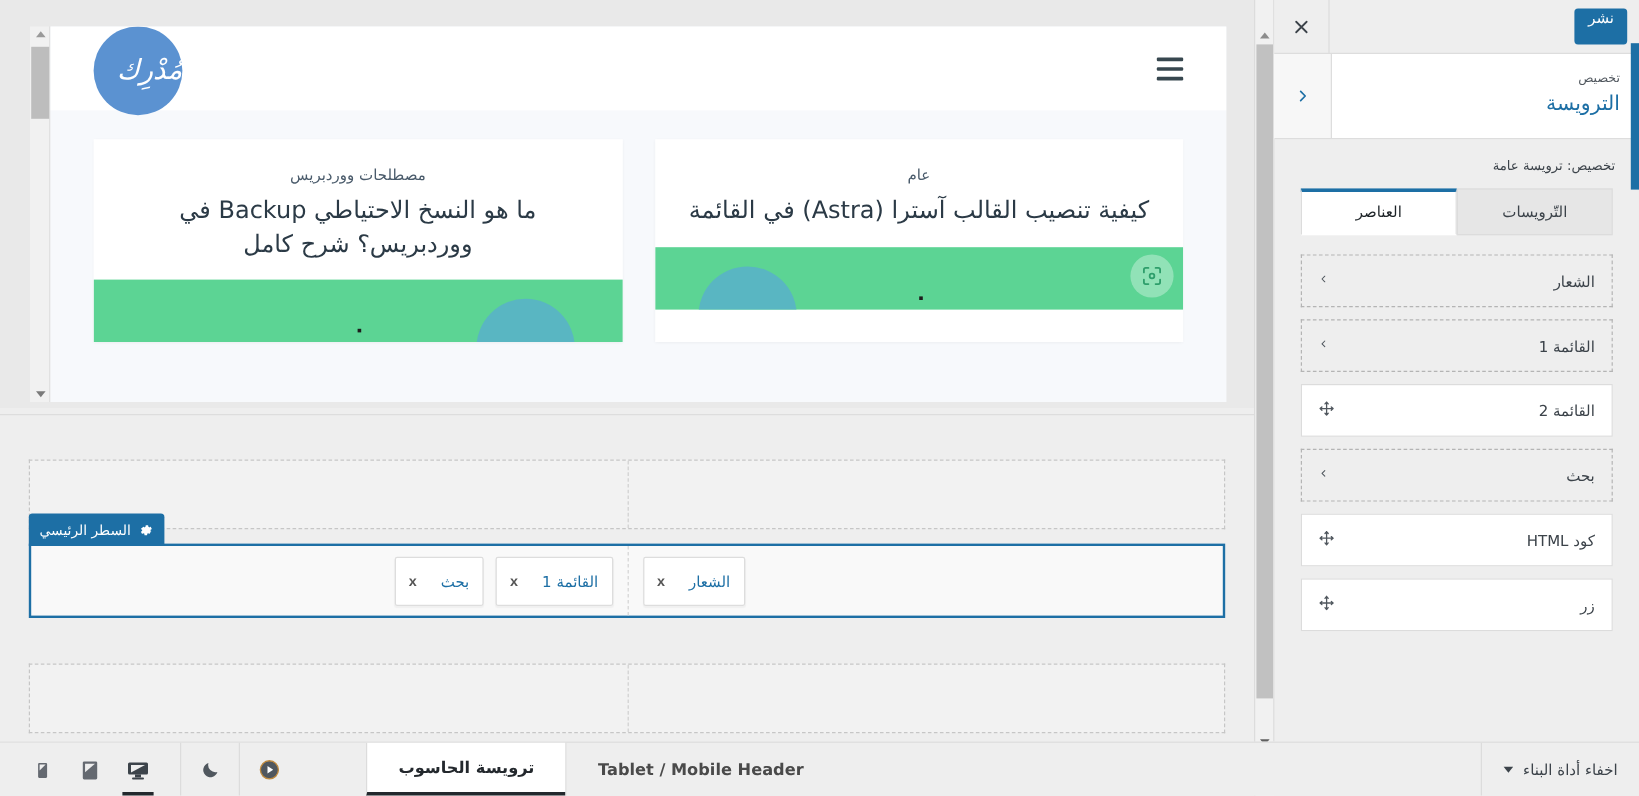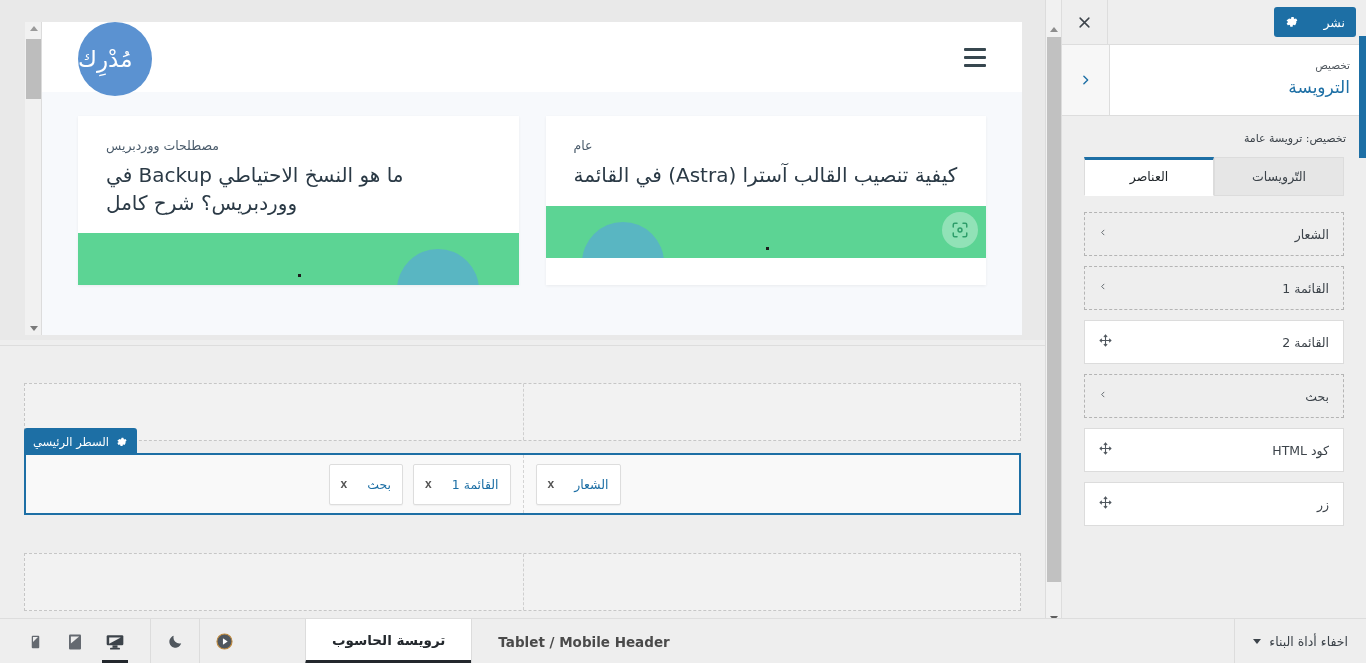--- a/index.html
+++ b/index.html
@@ -54,36 +54,37 @@
     background: #f7f9fc; overflow: hidden;
   }
   .site-header {
     position: relative; height: 70px; background: #ffffff;
     display: flex; align-items: center; justify-content: space-between;
     padding: 0 36px;
   }
   .logo-circle {
     width: 74px; height: 74px; border-radius: 50%;
     background: #5b92d1;
-    display: flex; align-items: center; justify-content: flex-end;
+    display: flex; align-items: center; justify-content: flex-start;
     color: #ffffff; font-size: 23px; letter-spacing: 0px;
     margin-top: 4px;
+    font-style: italic;
   }
   .hamburger { display: flex; flex-direction: column; gap: 5px; cursor: pointer; }
   .hamburger span { display: block; width: 22px; height: 3px; background: #37474f; border-radius: 1px; }
 
   .cards-row {
     display: flex; gap: 27px; padding: 24px 36px 0 36px;
     direction: rtl;
   }
   .card {
     flex: 1 1 0; background: #ffffff; overflow: hidden;
     box-shadow: 0 1px 3px rgba(0,0,0,0.06);
   }
-  .card-body { padding: 22px 28px 16px 28px; text-align: left; }
+  .card-body { padding: 22px 28px 16px 28px; text-align: center; }
   .card-cat { font-size: 12.5px; color: #4a5b6b; margin-bottom: 9px; }
   .card-title { font-size: 20px; line-height: 1.38; color: #2b3a46; font-weight: 400; }
   .card-thumb { position: relative; height: 52px; background: #5cd494; overflow: hidden; }
   .thumb-blob {
     position: absolute; bottom: -46px; right: 40px;
     width: 82px; height: 82px; border-radius: 50%;
     background: #59b6c2;
   }
   .thumb-blob.left { right: auto; left: 36px; }
   .lazy-icon {
@@ -228,20 +229,21 @@
     display: flex; align-items: center; direction: rtl;
     border-bottom: 1px solid #dddddd;
     padding: 0 0 0 0;
   }
   .publish-btn {
     background: #1d6fa5; color: #ffffff;
     height: 30px; margin-right: 10px; padding: 0 11px;
     display: flex; align-items: center; gap: 24px;
     border-radius: 3px; font-size: 12.5px; cursor: pointer; border: none;
     direction: rtl;
+    flex-direction: column;
   }
   .panel-close {
     margin-left: 0; width: 46px; height: 45px;
     display: flex; align-items: center; justify-content: center;
     cursor: pointer; color: #3c434a; font-size: 18px;
     border-right: 1px solid #dddddd; margin-right: auto;
     font-family: "Liberation Sans", sans-serif;
   }
 
   .panel-header {

